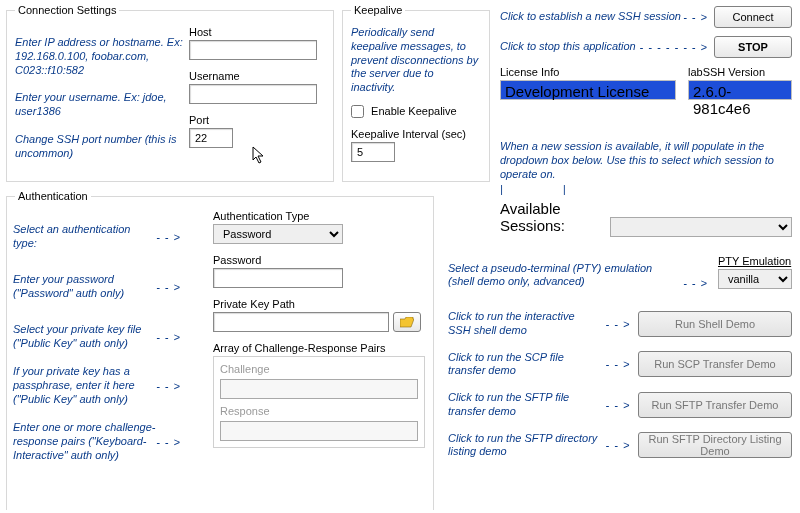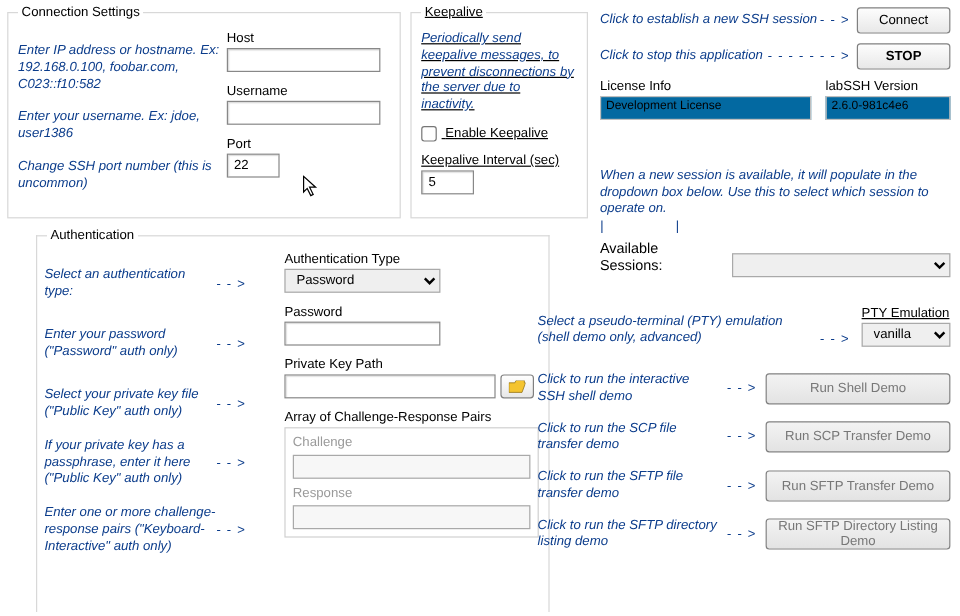--- a/index.html
+++ b/index.html
@@ -50,54 +50,54 @@
   font: 11px "Segoe UI", Tahoma, sans-serif;
   height: 22px;
   border: 1px solid #808080;
   background: linear-gradient(#fdfdfd,#e8e8e8);
   border-radius: 3px;
   cursor: pointer;
 }
 .btn.big { height: 26px; }
 .btn.grey { color: #777; background: linear-gradient(#f3f3f3,#e3e3e3); }
 .readonly {
-  background: #0369a1;
+  background: #1d4ed8;
   border: 1px solid #bfbfbf;
   height: 20px;
   padding: 2px 4px;
-  font-size: 10px;
+  font-size: 15px;
 }
 
 #conn { position: absolute; left: 6px; top: 4px; width: 328px; height: 178px; }
 #conn .hints { position: absolute; left: 8px; top: 20px; width: 168px; }
 #conn .hints .hint { margin-bottom: 14px; }
 #conn .fields { position: absolute; left: 182px; top: 10px; width: 130px; }
 #conn .frow { margin-bottom: 10px; }
 #cursor { position: absolute; left: 252px; top: 146px; width: 16px; height: 20px; pointer-events: none; }
 
-#keep { position: absolute; left: 342px; top: 4px; width: 148px; height: 178px; text-decoration: underline; }
+#keep { position: absolute; left: 342px; top: 4px; width: 148px; height: 178px; }
 #keep .hint { margin: 4px 0 10px 0; }
 #keep .chkrow { margin: 4px 0 10px 0; }
 #keep .chkrow input { vertical-align: middle; margin-right: 4px; }
 
 #rtop { position: absolute; left: 500px; top: 6px; width: 292px; }
 #rtop .row1, #rtop .row2 { display: flex; align-items: center; margin-bottom: 8px; }
 #rtop .row1 .hint, #rtop .row2 .hint { flex: 1; }
 #rtop .row1 .btn, #rtop .row2 .btn { width: 78px; }
 #rtop .licrow { display: flex; gap: 12px; margin-top: 0; }
 #rtop .licrow > div { display: flex; flex-direction: column; }
 
 #sesshint { position: absolute; left: 500px; top: 140px; width: 280px; }
 #sessbar { position: absolute; left: 500px; top: 183px; width: 292px; display: flex; align-items: center; gap: 60px; }
 #sessbar .bar { color: #0b3c8b; font-style: italic; }
 #sessrow { position: absolute; left: 500px; top: 200px; width: 292px; display: flex; align-items: flex-end; gap: 8px; }
-#sessrow .lbl { font-size: 12px; margin-bottom: 3px; width: 102px; }
+#sessrow .lbl { font-size: 15px; margin-bottom: 3px; width: 102px; }
 #sessrow select { flex: 1; }
 
-#auth { position: absolute; left: 6px; top: 190px; width: 428px; height: 320px; border-bottom: none; margin-left: 24px; }
+#auth { position: absolute; left: 6px; top: 190px; width: 428px; height: 320px; border-bottom: none; }
 #auth .leftcol { position: absolute; left: 6px; top: 18px; width: 168px; }
 #auth .leftcol .hrow { display: flex; align-items: center; margin-bottom: 0; }
 #auth .leftcol .hint { flex: 1; }
 #auth .rightcol { position: absolute; left: 206px; top: 8px; width: 212px; }
 #auth .afield { margin-bottom: 10px; }
 #auth .afield .inline { display: flex; gap: 4px; align-items: center; }
 .folderbtn { width: 28px; height: 20px; border: 1px solid #808080; border-radius: 3px; background: linear-gradient(#fff,#e8e8e8); display: inline-flex; align-items: center; justify-content: center; cursor: pointer; }
 .folderbtn svg { width: 14px; height: 11px; }
 .chbox { border: 1px solid #d0d0d0; padding: 6px; margin-top: 2px; }
 .chbox .sub { color: #9a9a9a; font-size: 11px; margin-bottom: 4px; }

